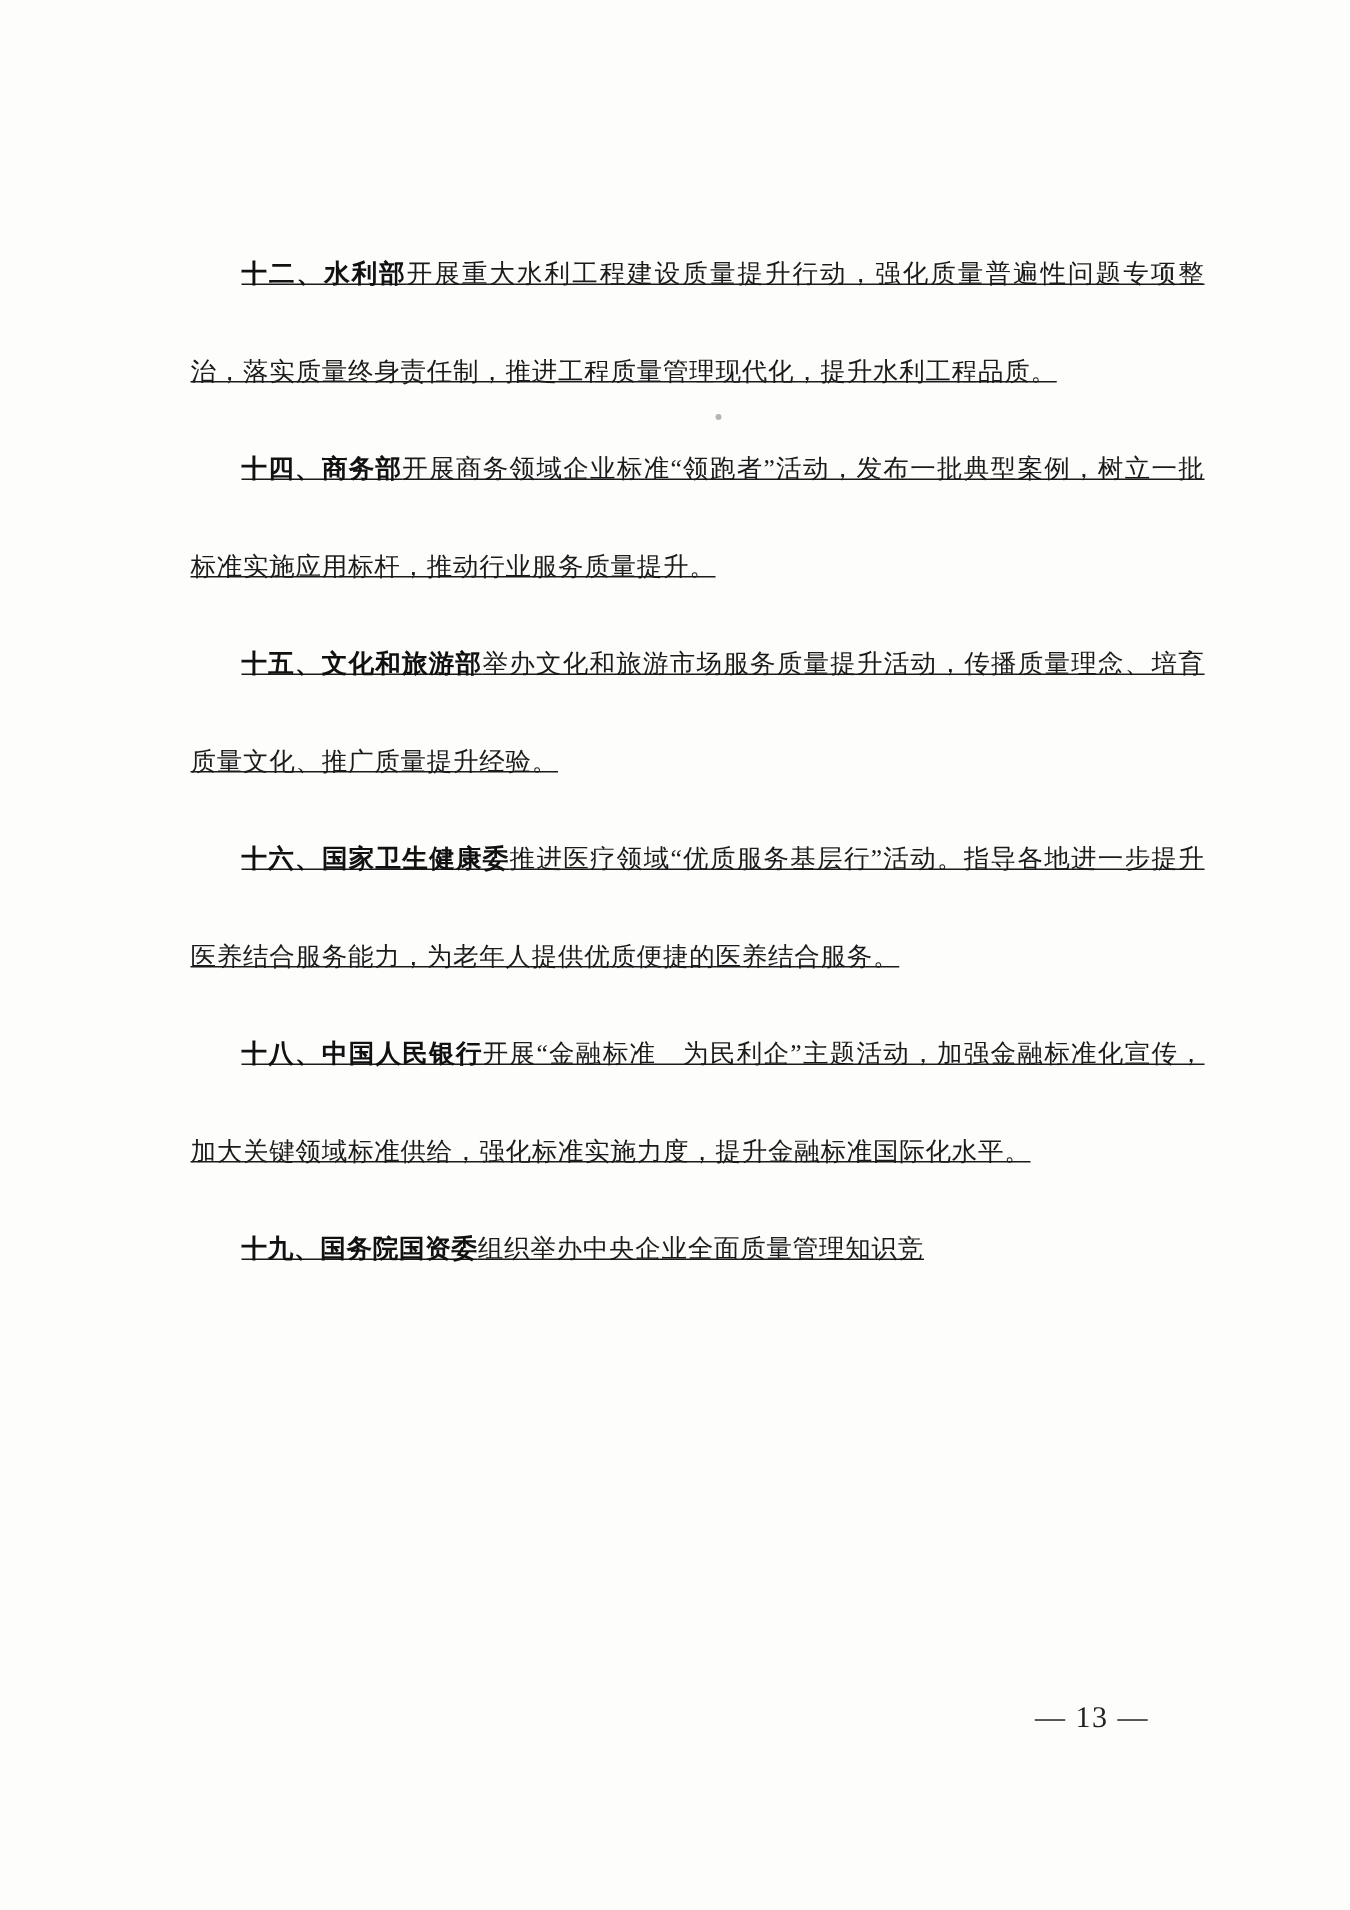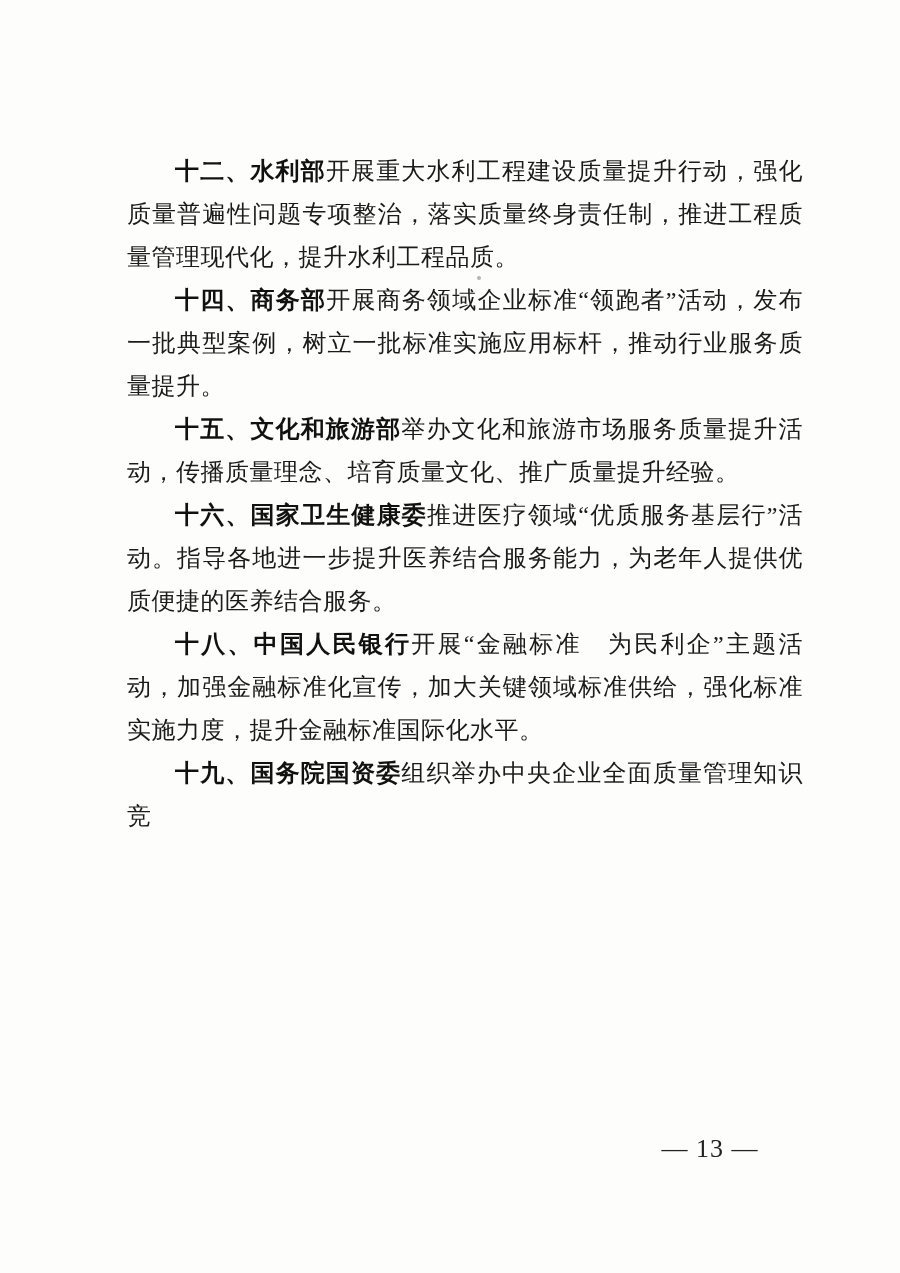--- a/index.html
+++ b/index.html
@@ -18,44 +18,44 @@
     color: #1b1b1b;
   }
   .doc-body {
     position: absolute;
     left: 127px;
     top: 150px;
     width: 676px;
   }
   .doc-body p {
     margin: 0;
-    font-size: 24px;
-    line-height: 43px;
+    font-size: 17px;
+    line-height: 65px;
     text-align: justify;
     text-justify: inter-ideograph;
     text-indent: 2em;
     letter-spacing: 0.5px;
     word-break: break-all;
     overflow-wrap: anywhere;
+    text-decoration: underline;
   }
   .doc-body p .lead {
     font-weight: 700;
     color: #111;
   }
   .doc-body p .rest {
     font-weight: 400;
   }
   .page-number {
     position: absolute;
     top: 1134px;
-    left: 660px;
+    left: 690px;
     width: 100px;
-    font-size: 26px;
+    font-size: 20px;
     letter-spacing: 1px;
-    text-align: center;
     color: #222;
     white-space: nowrap;
   }
   .scan-dot {
     position: absolute;
     left: 477px;
     top: 276px;
     width: 4px;
     height: 4px;
     border-radius: 50%;

